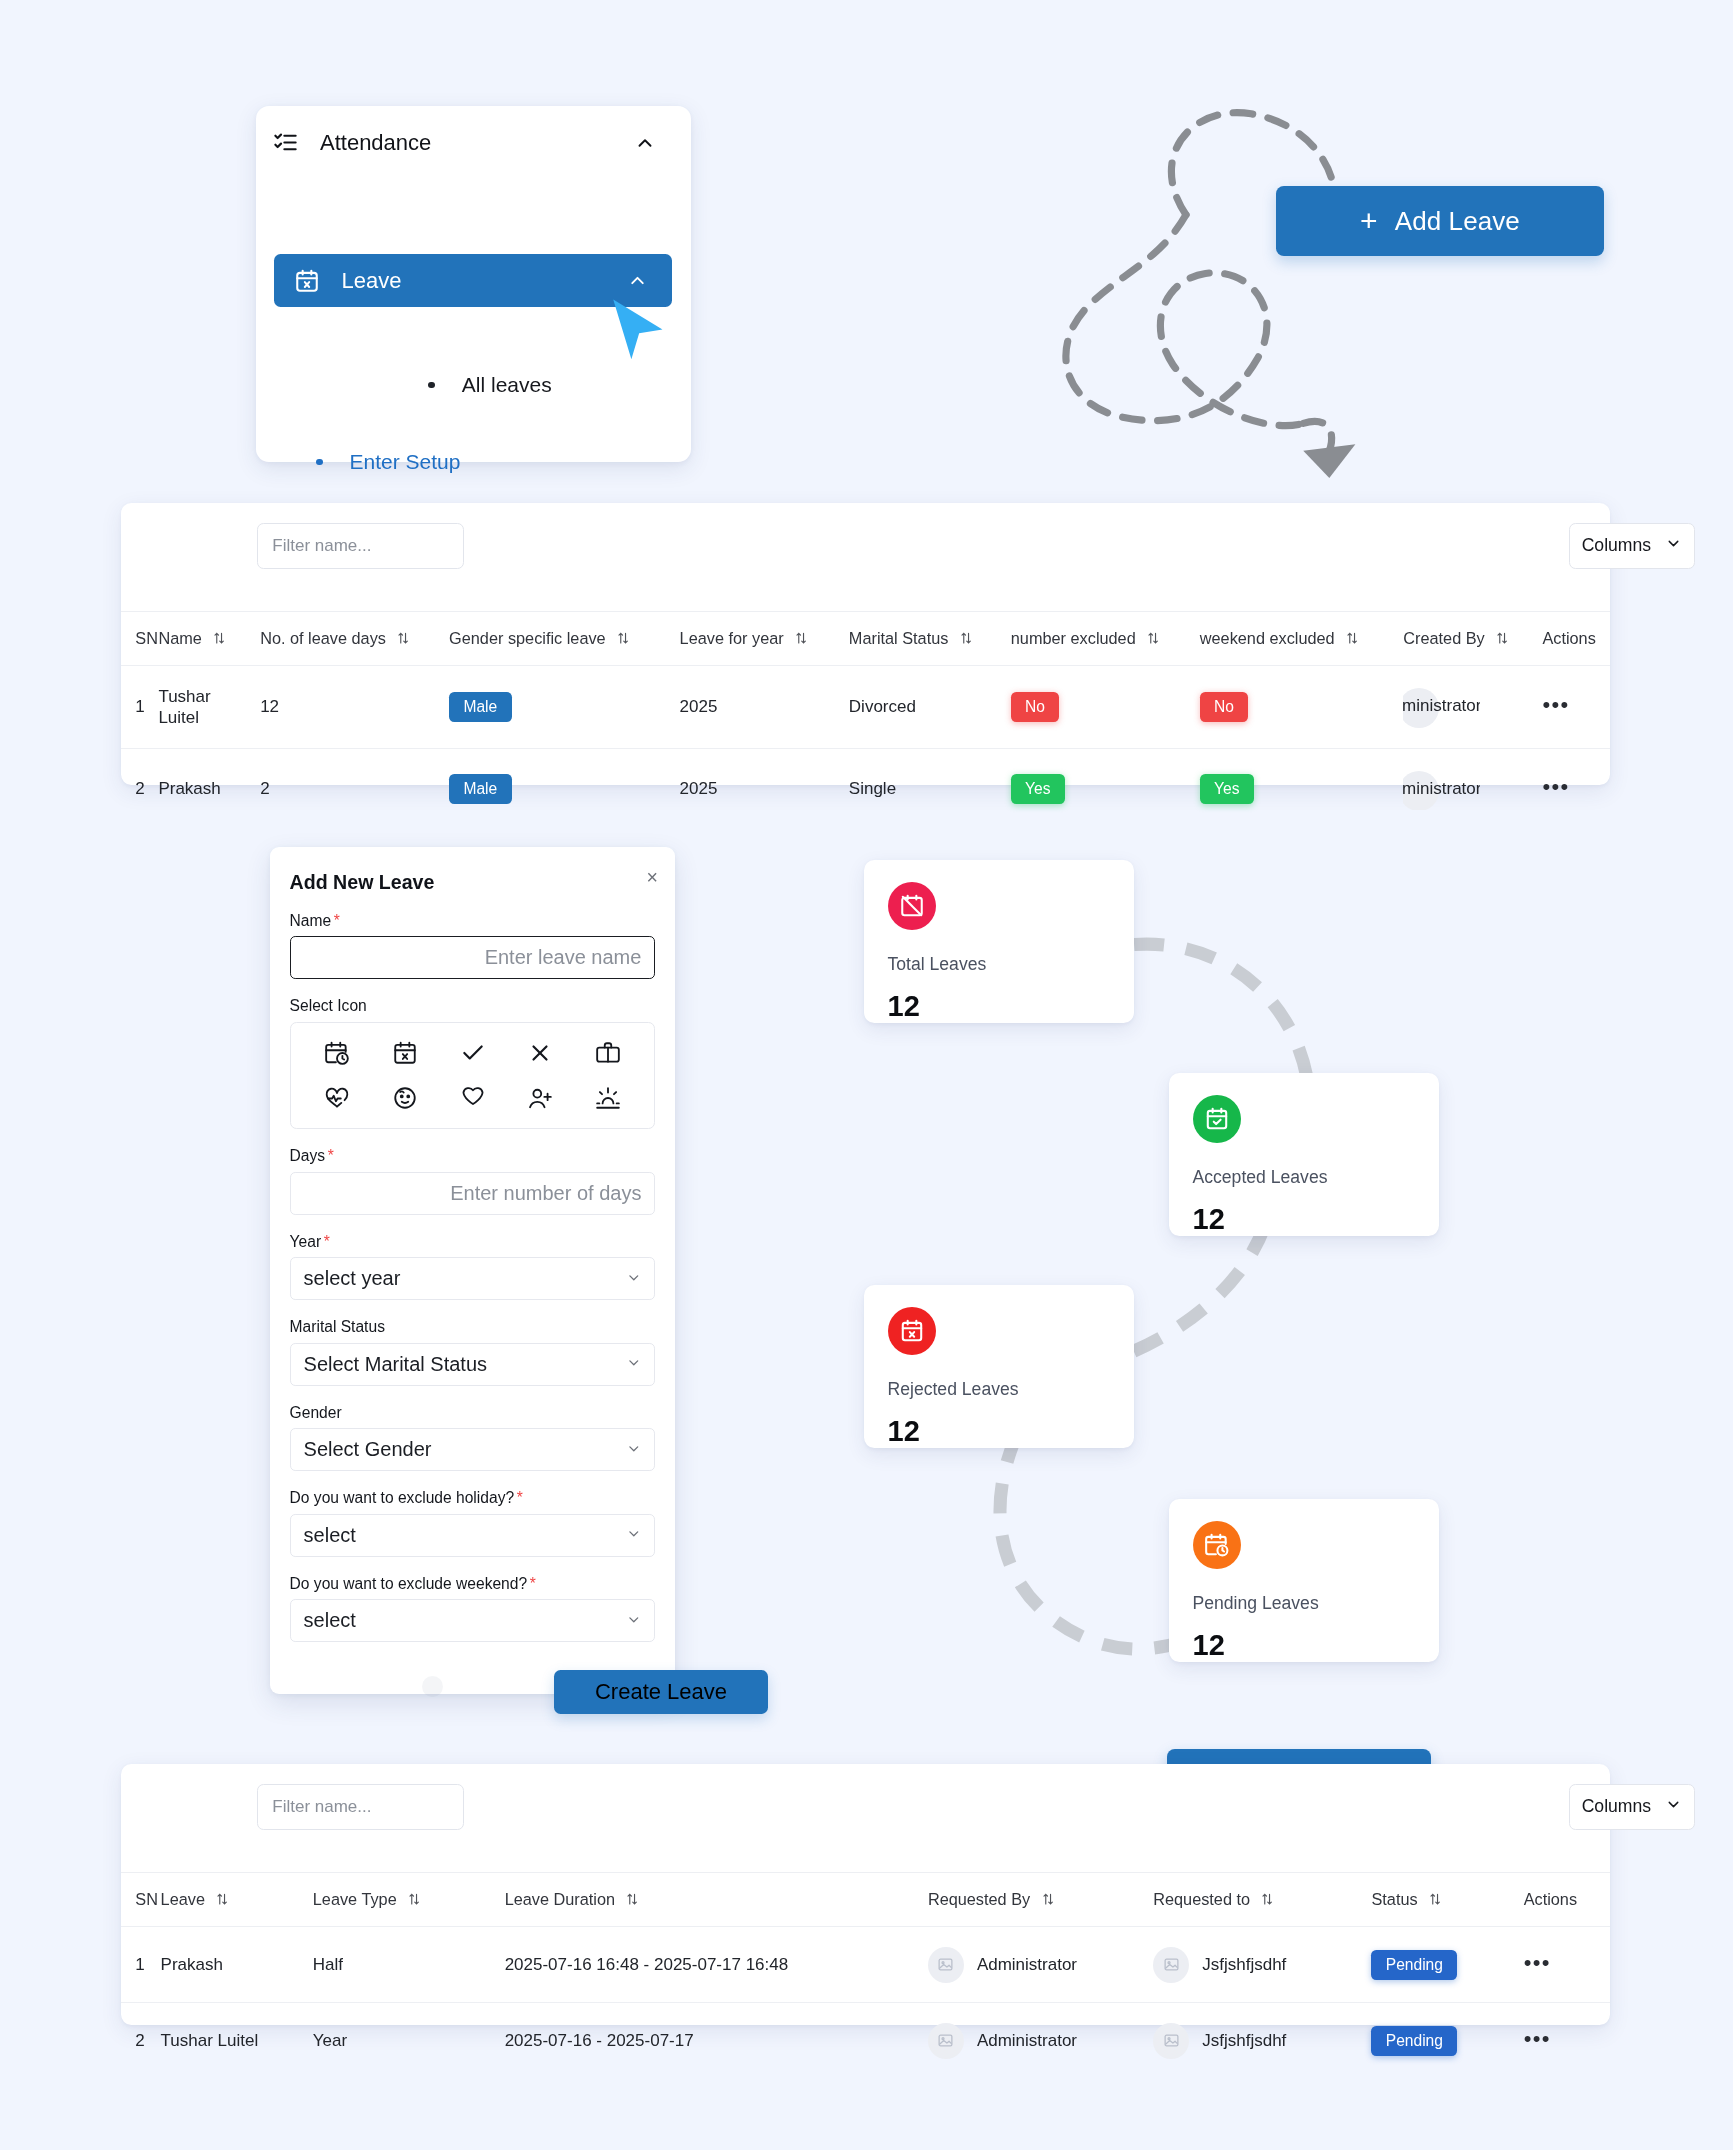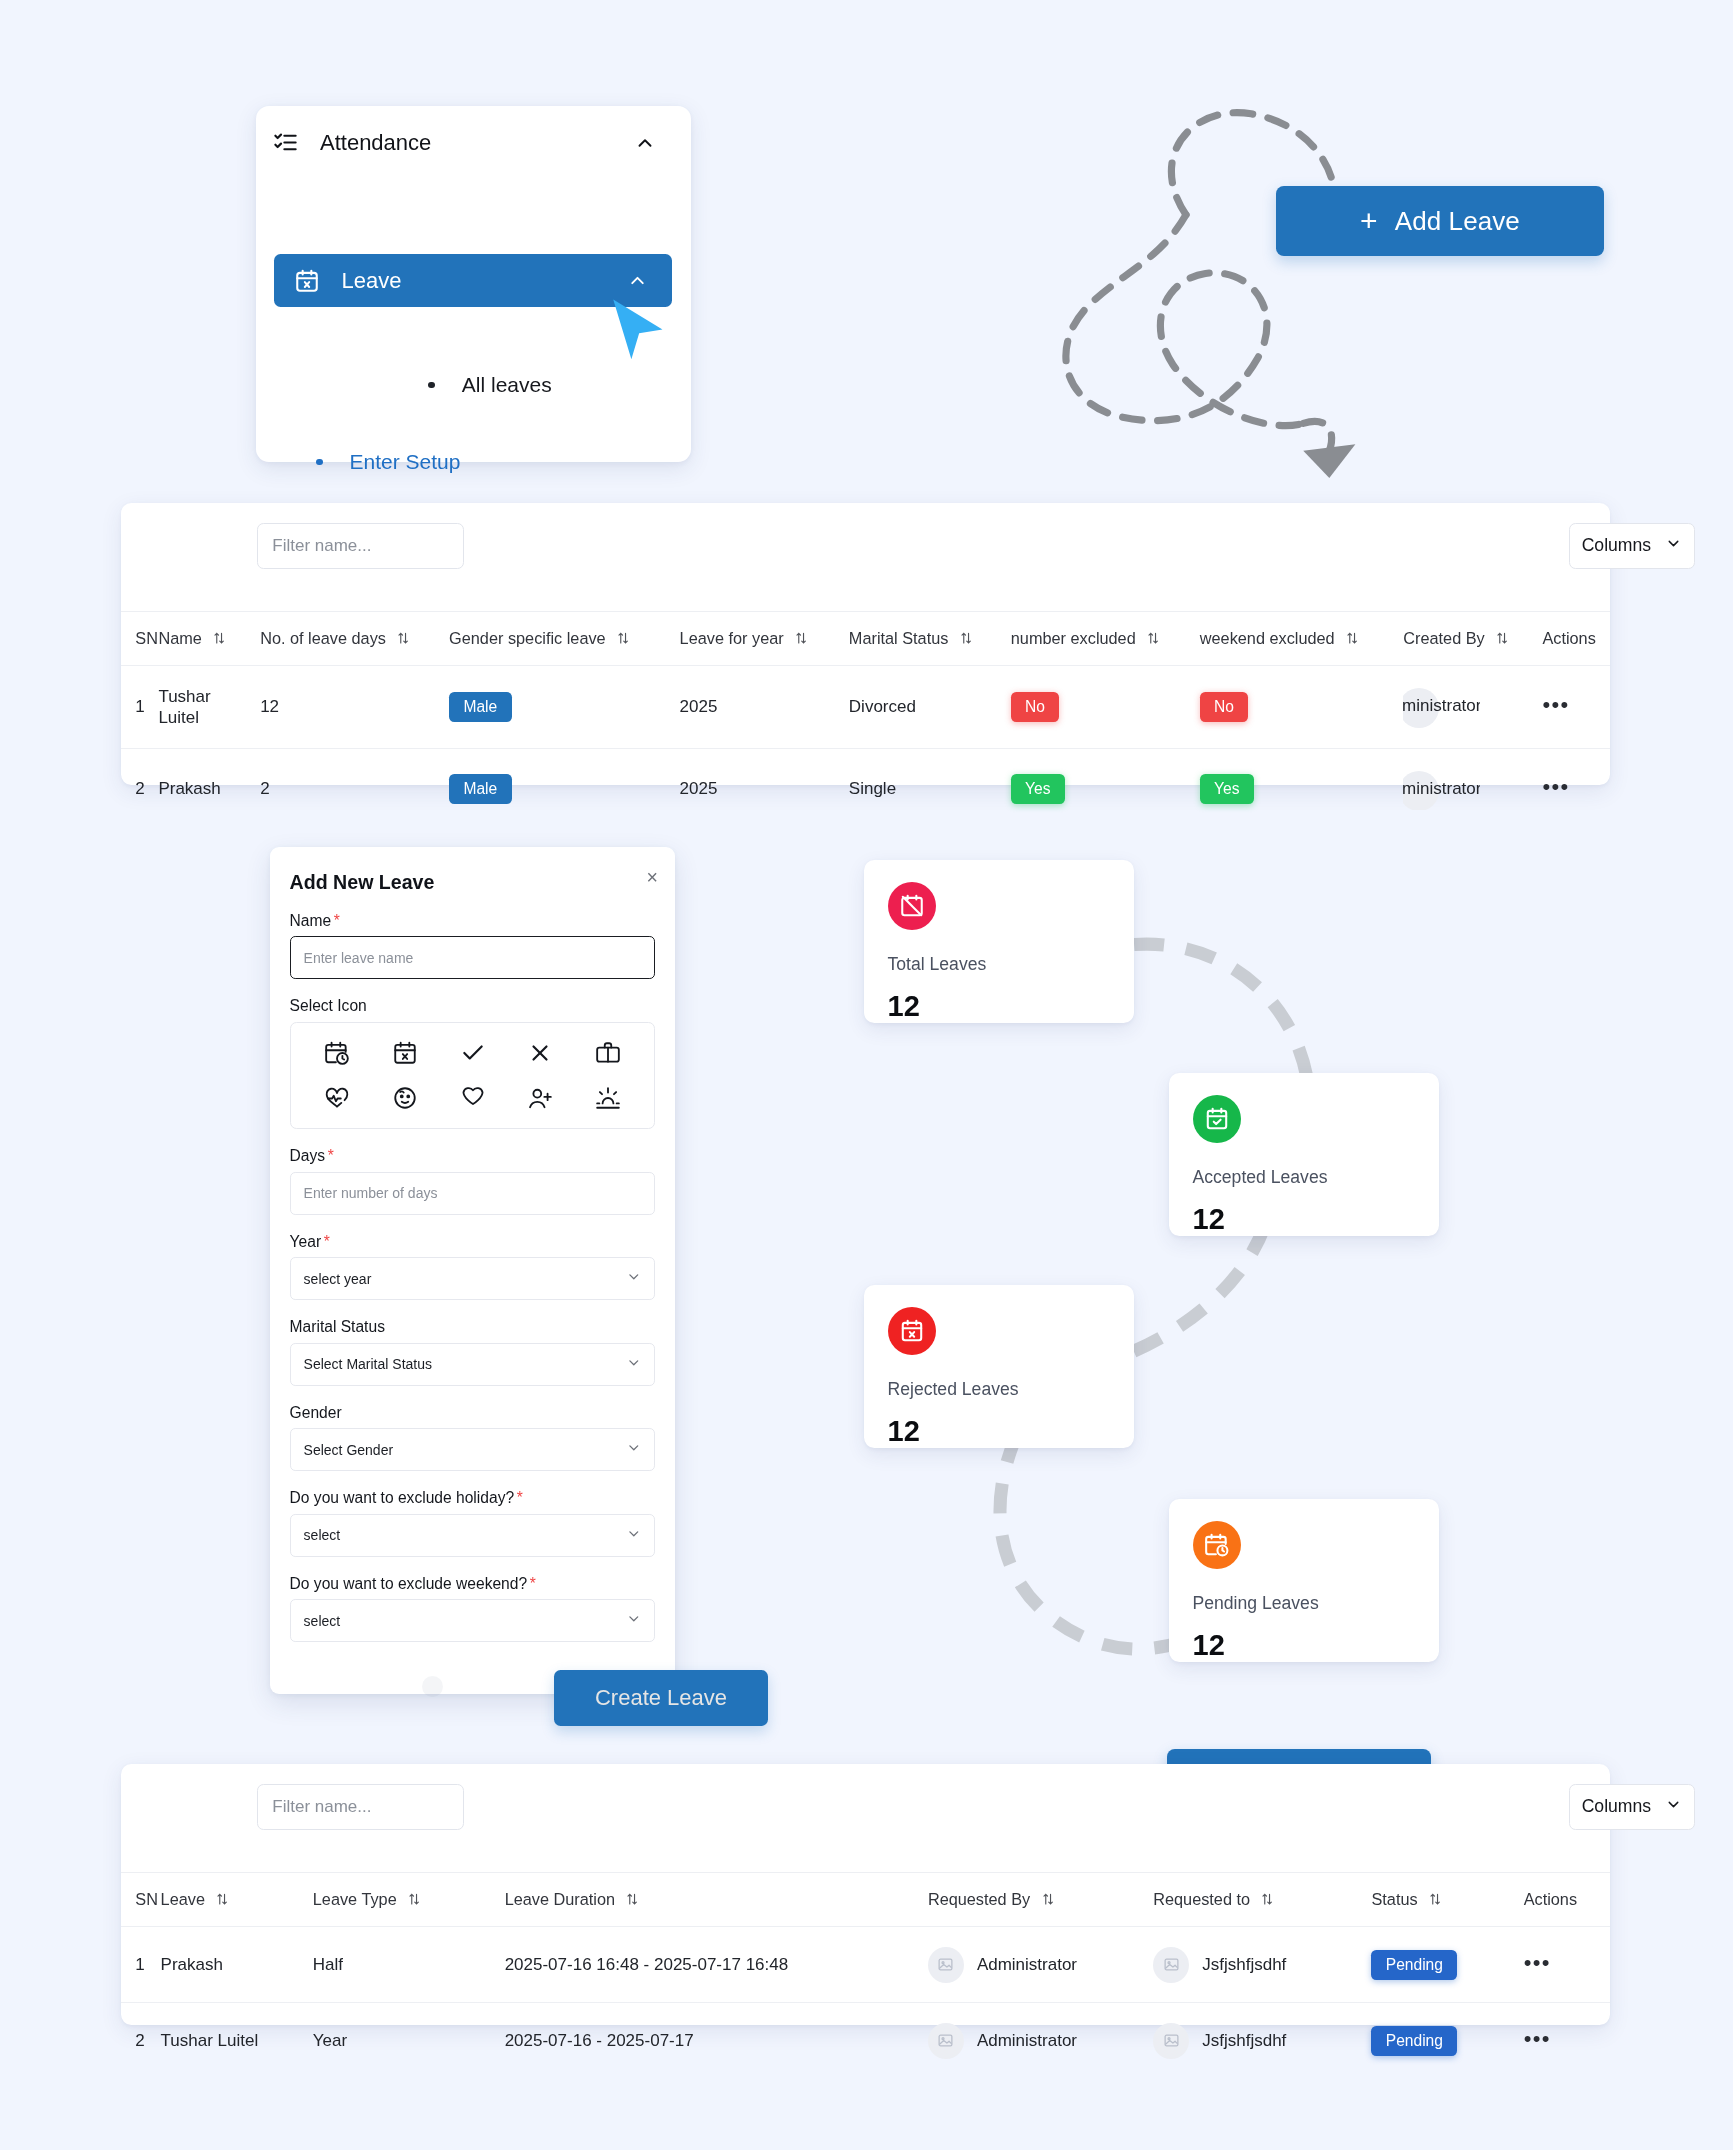--- a/index.html
+++ b/index.html
@@ -57,22 +57,22 @@
     border-radius: 7.8px; display: flex; align-items: center; justify-content: center;
     font-size: 26px; letter-spacing: 0.1px; cursor: pointer;
     box-shadow: 0 5.2px 14.3px rgba(34,115,186,0.25);
   }
   .btn-primary .plus { font-size: 30px; font-weight: 400; margin-right: 17px; line-height: 1; }
   #add-leave-top { left: 1276px; top: 186px; width: 328px; height: 70px; }
   #add-leave-bottom { left: 1167px; top: 1749px; width: 264px; height: 61px; font-size: 23.5px; }
   #add-leave-bottom .plus { font-size: 27px; margin-right: 14.3px; }
 
   #create-leave {
-    position: absolute; left: 554px; top: 1670px; width: 214px; height: 56px;
-    background: #2273ba; color: #e5e5e5; border: none; border-radius: 6.5px;
+    position: absolute; left: 554px; top: 1670px; width: 214px; height: 44px;
+    background: #2273ba; color: #000000; border: none; border-radius: 6.5px;
     font-size: 22px; cursor: pointer;
     display: flex; align-items: center; justify-content: center;
     box-shadow: 0 5.2px 13px rgba(34,115,186,0.22);
   }
 
   
   .table-card {
     position: absolute; background: #ffffff; border-radius: 10.4px;
     box-shadow: 0 6.5px 22px rgba(40,60,110,0.09), 0 1.3px 3.9px rgba(40,60,110,0.05);
   }
@@ -144,22 +144,23 @@
     padding: 23.5px 19.6px 0 19.6px;
   }
   #form-card .form-title { font-size: 19.6px; font-weight: bold; color: #101319; }
   #form-card .close-x {
     position: absolute; right: 17px; top: 21px; font-size: 19.6px; color: #6d7179; cursor: pointer; line-height: 1;
   }
   .f-label { font-size: 15.6px; color: #14171d; margin: 18px 0 6.5px 0; }
   .f-label .req { color: #ef4444; margin-left: 2.6px; }
   .f-input, .f-select {
     width: 100%; height: 43px; border-radius: 5.2px; background: #fff;
-    font-size: 14px; color: #1b1e24; padding: 0 13px; outline: none;
+    font-size: 20px; color: #1b1e24; padding: 0 13px; outline: none;
     font-family: "Liberation Sans", sans-serif;
+    text-align: right;
   }
   .f-input { border: 1.3px solid #1a1d22; }
   .f-input::placeholder { color: #8b9099; }
   .f-select {
     border: 0.7px solid #e6e8ee; display: flex; align-items: center; justify-content: space-between;
     cursor: pointer;
   }
   .f-select .sel-text { color: #1b1e24; }
   .f-input.plain { border: 0.7px solid #e6e8ee; }
 

